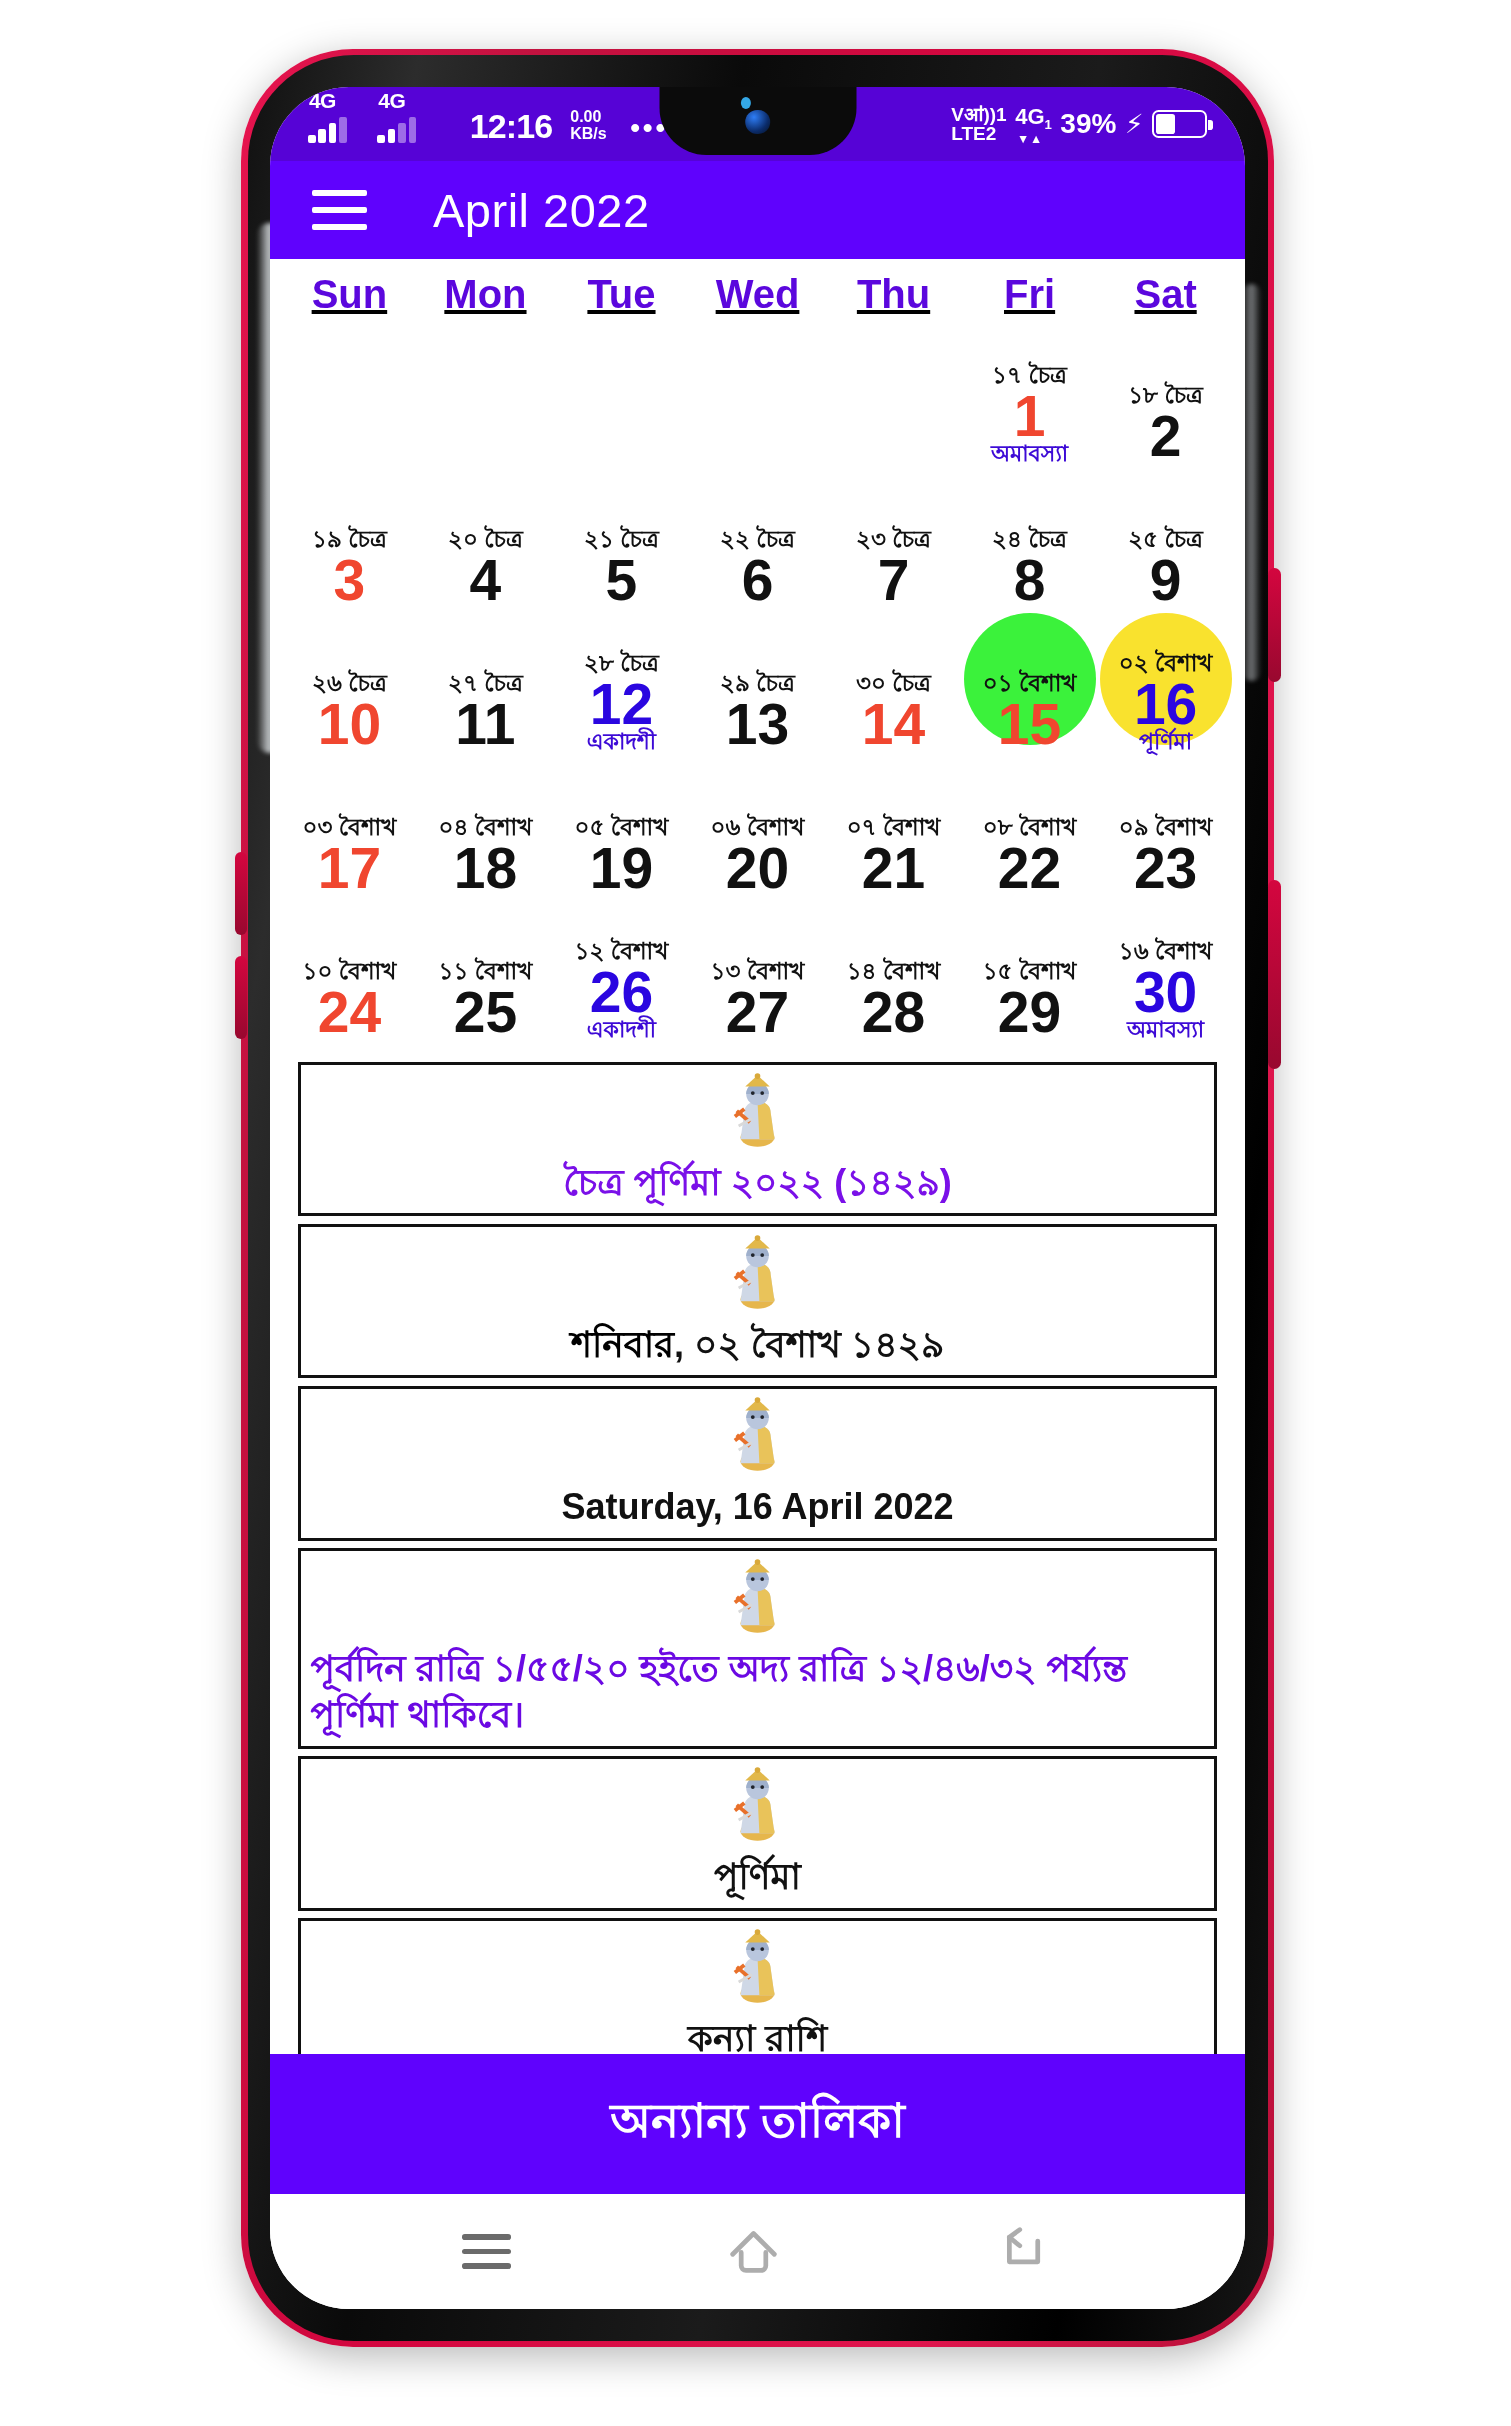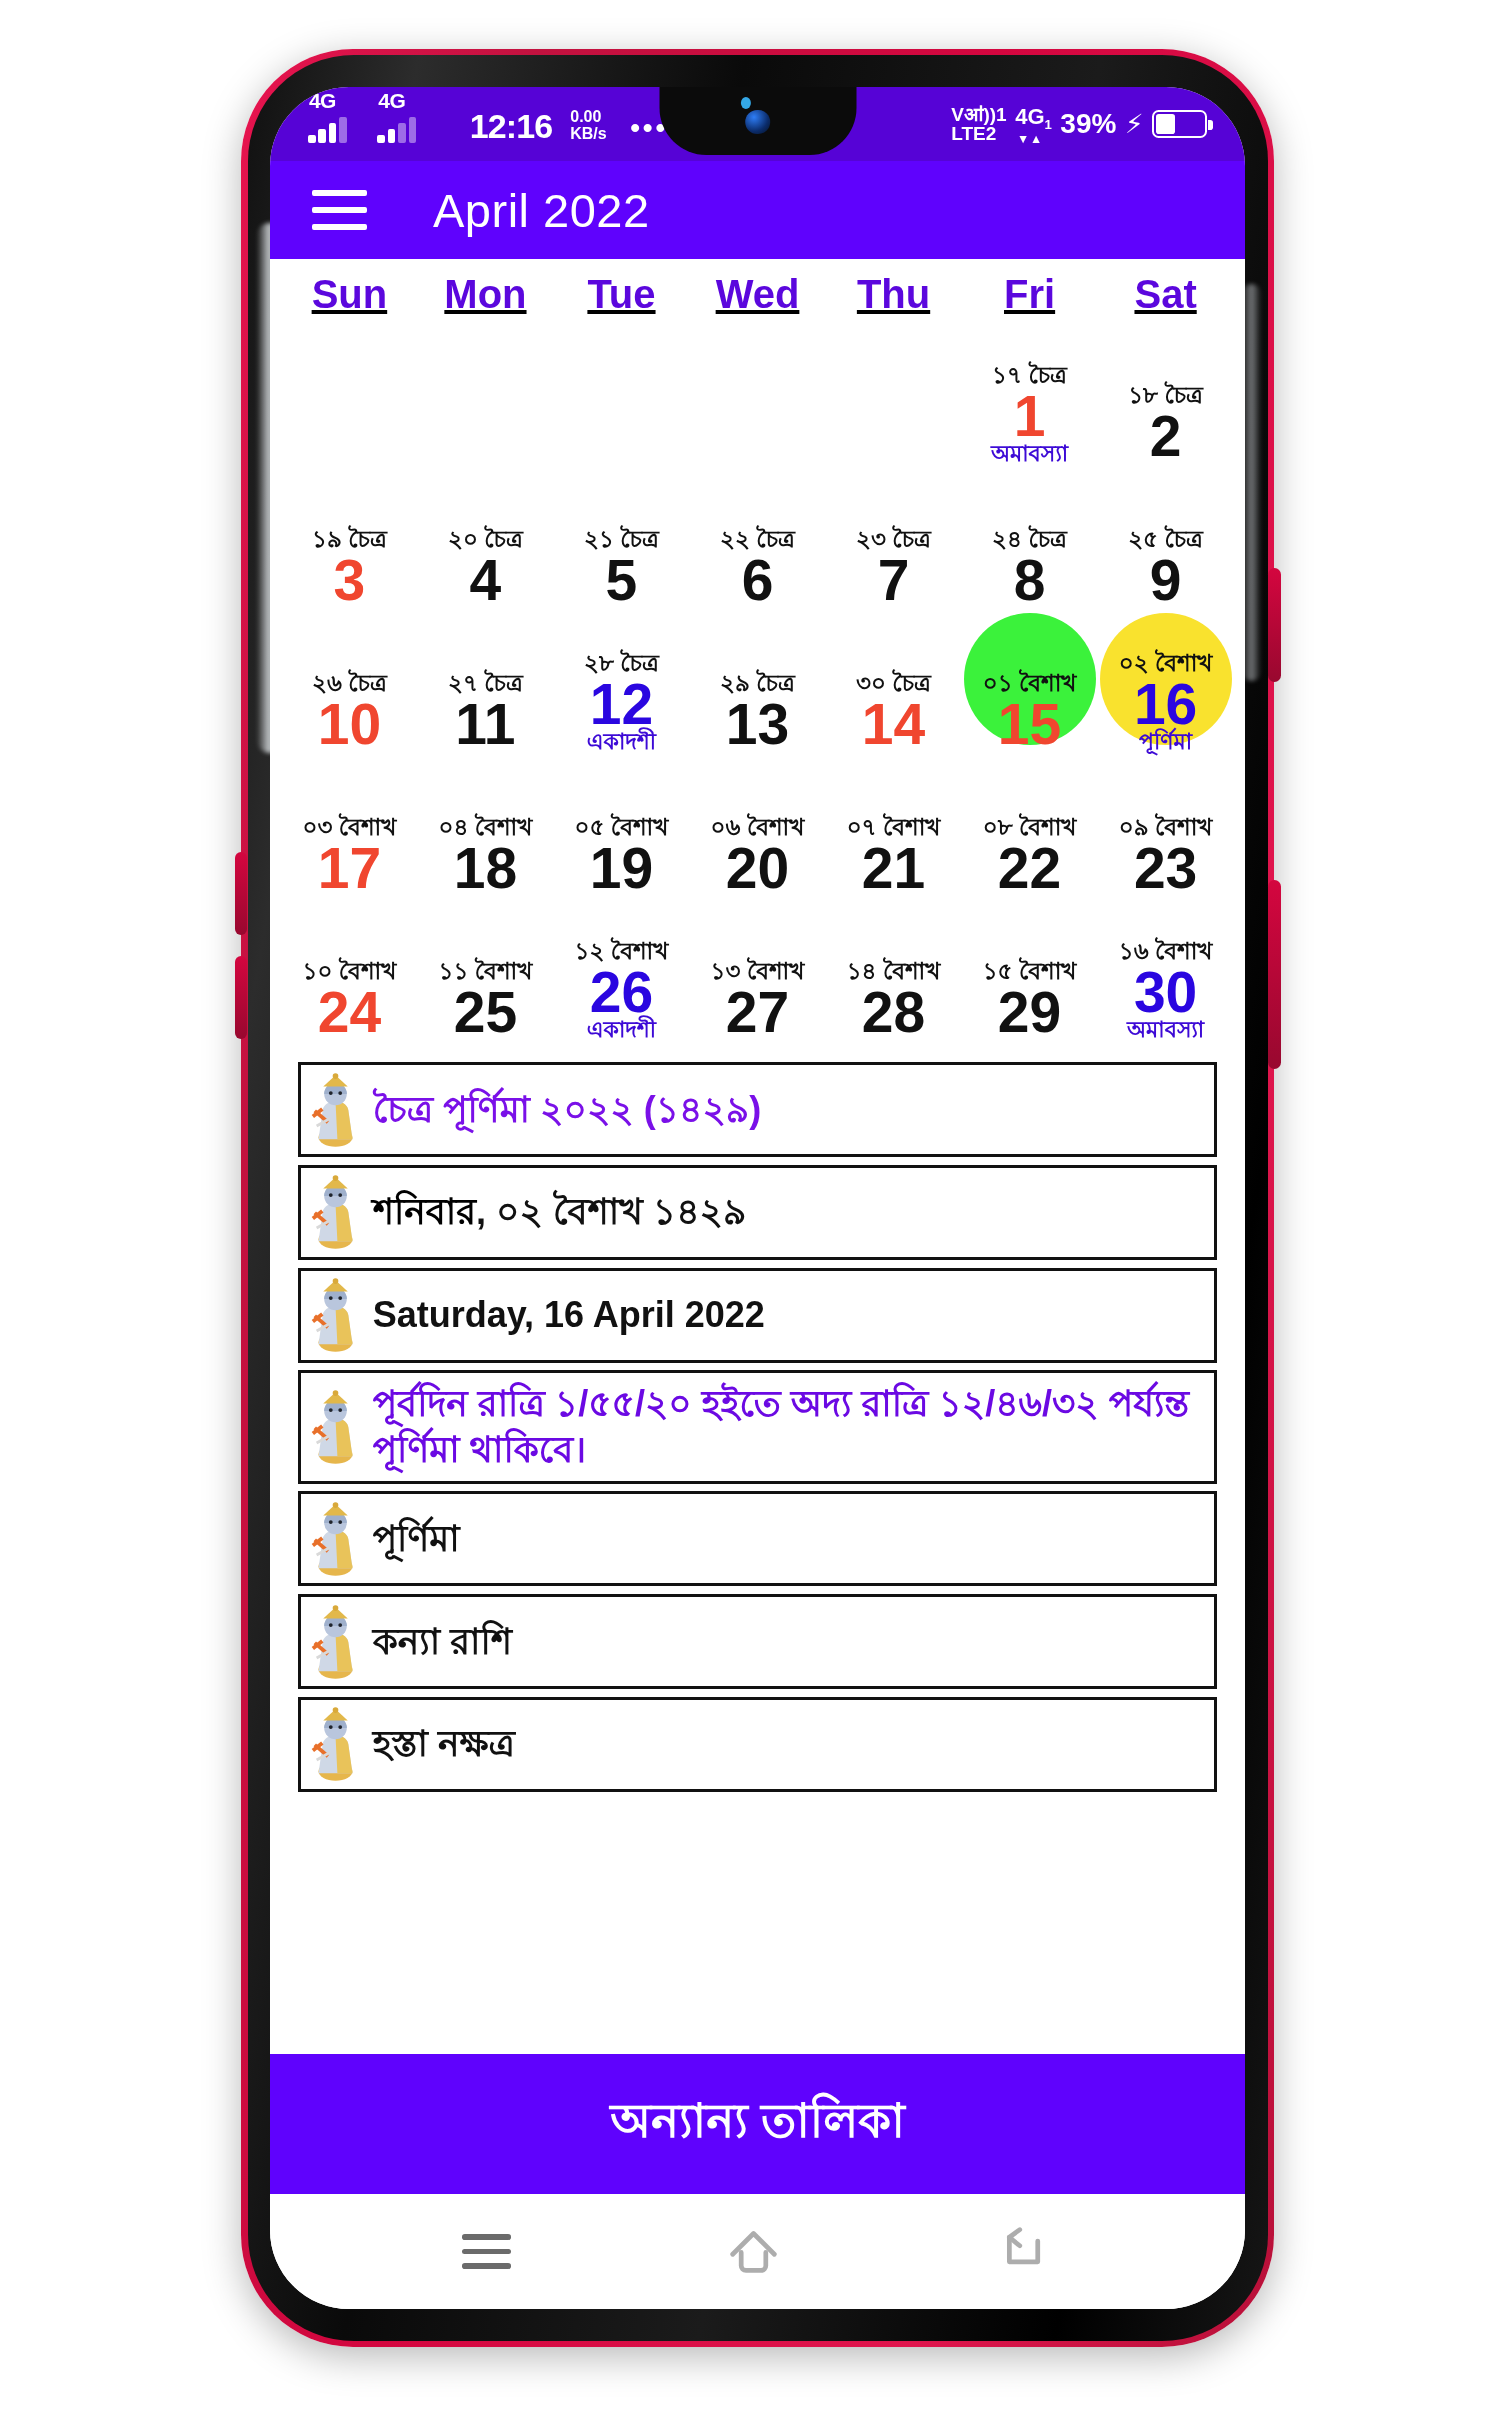--- a/index.html
+++ b/index.html
@@ -108,21 +108,21 @@
   .num{position:relative;z-index:1;font-size:57px;font-weight:bold;line-height:1.02;color:#111;margin-top:-1.9px;}
   .num.red{color:#f0462f;}
   .num.blue{color:#2a06e0;}
   .tithi{position:relative;z-index:1;font-size:22px;font-weight:bold;color:#3d0ad6;line-height:1;margin-top:-1.9px;white-space:nowrap;}
 
   
   .infolist{padding:21px 28px 0 28px;}
   .irow{
     display:flex;align-items:center;gap:13.2px;
     border:3.8px solid #111;background:#fff;
-    padding:7.6px 9.5px;margin-bottom:7.6px;min-height:70px;box-sizing:border-box;
+    padding:7.6px 9.5px;margin-bottom:7.6px;min-height:70px;box-sizing:border-box;flex-direction:column;
   }
   .krishna{flex:0 0 auto;width:49px;height:74px;position:relative;}
   .krishna svg{display:block;}
   .itext{font-size:36px;font-weight:bold;line-height:1.28;}
   .itext.purple{color:#7a10e8;}
   .itext.dark{color:#111;}
   .itext .magenta{color:#000000;}
   .itext.violet{color:#6b09e3;}
 
   

